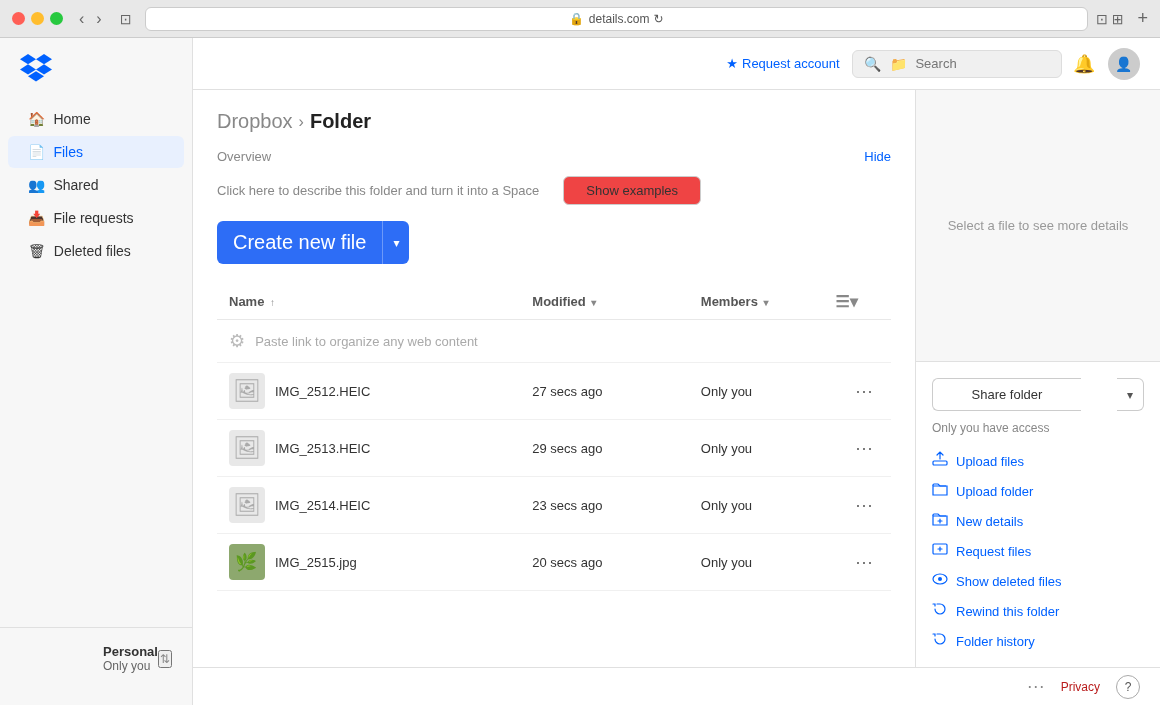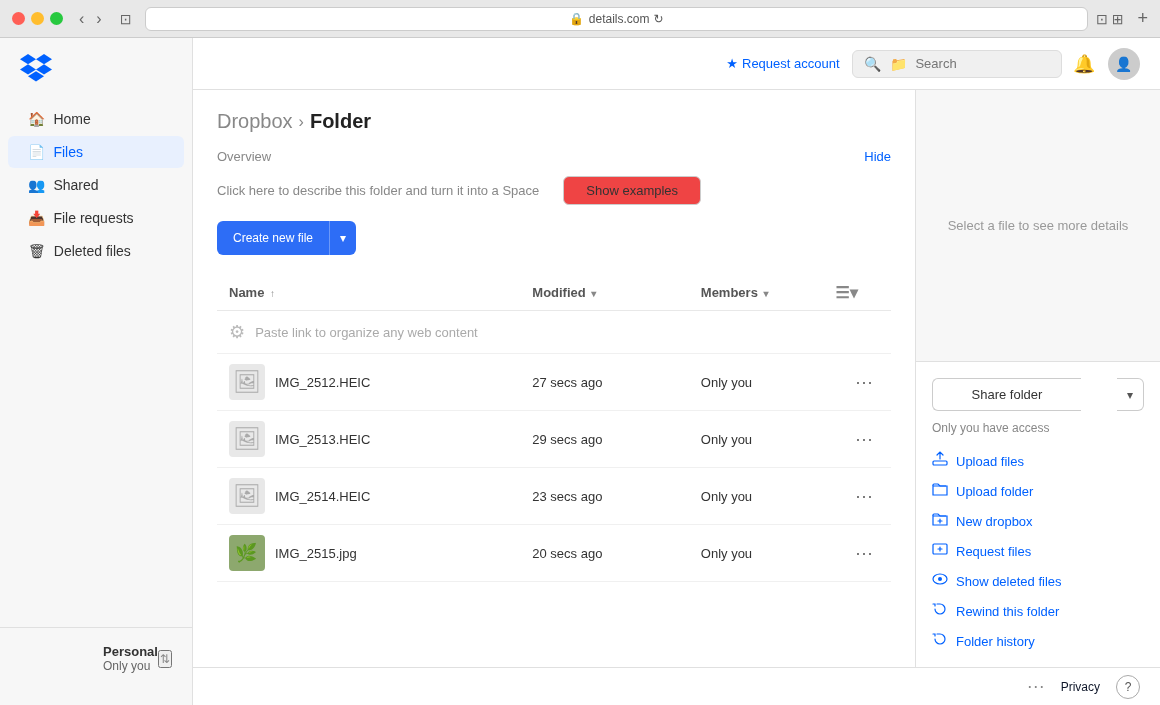--- a/index.html
+++ b/index.html
@@ -60,21 +60,21 @@
     
     .overview-bar { display: flex; align-items: center; justify-content: space-between; margin-bottom: 12px; }
     .overview-label { font-size: 13px; color: #888; }
     .hide-link { color: #0061ff; font-size: 13px; cursor: pointer; }
     .space-desc { display: flex; align-items: center; gap: 24px; margin-bottom: 16px; }
     .space-desc-text { color: #888; font-size: 13px; }
     .show-examples-btn { border: 1px solid #ccc; background: #ef4444; border-radius: 6px; padding: 6px 22px; font-size: 13px; color: #333; cursor: pointer; }
 
     
     .create-btn-group { display: inline-flex; margin-bottom: 20px; }
-    .create-btn { background: #2d6df6; color: white; border: none; border-radius: 6px 0 0 6px; padding: 10px 16px; font-size: 12px; font-weight: 500; cursor: pointer; display: flex; align-items: center; gap: 6px; }
+    .create-btn { background: #2d6df6; color: white; border: none; border-radius: 6px 0 0 6px; padding: 10px 16px; font-size: 20px; font-weight: 500; cursor: pointer; display: flex; align-items: center; gap: 6px; }
     .create-btn-arrow { background: #2d6df6; color: white; border: none; border-radius: 0 6px 6px 0; border-left: 1px solid rgba(255,255,255,0.3); padding: 10px 10px; font-size: 12px; cursor: pointer; }
 
     
     .file-table { width: 100%; border-collapse: collapse; }
     .file-table thead th { text-align: left; padding: 8px 12px; font-size: 13px; font-weight: 700; color: #555; border-bottom: 1px solid #e8e8e8; }
     .file-table thead th.sortable { cursor: pointer; }
     .col-name { width: 45%; }
     .col-modified { width: 25%; }
     .col-members { width: 20%; }
     .col-actions { width: 10%; text-align: right; }
@@ -100,21 +100,21 @@
     .share-folder-btn { flex: 1; background: white; border: 1px solid #ccc; border-right: none; border-radius: 6px 0 0 6px; padding: 8px 14px; font-size: 13px; color: #333; cursor: pointer; font-weight: 500; }
     .share-folder-arrow { background: white; border: 1px solid #ccc; border-left: none; border-radius: 0 6px 6px 0; padding: 8px 10px; font-size: 12px; color: #555; cursor: pointer; }
     .access-note { font-size: 12px; color: #888; margin-bottom: 16px; }
     .panel-actions-list { display: flex; flex-direction: column; gap: 10px; }
     .panel-action { display: flex; align-items: center; gap: 8px; color: #0061ff; font-size: 13px; cursor: pointer; }
     .panel-action-icon { font-size: 16px; }
 
     
     .app-footer { height: 38px; display: flex; align-items: center; justify-content: flex-end; padding: 0 20px; border-top: 1px solid #e0e0e0; background: white; gap: 16px; }
     .footer-dots { color: #888; cursor: pointer; font-size: 18px; }
-    .footer-privacy { color: #0f172a; font-size: 12px; cursor: pointer; }
+    .footer-privacy { color: #b91c1c; font-size: 12px; cursor: pointer; }
     .footer-help { width: 24px; height: 24px; border-radius: 50%; border: 1px solid #aaa; display: flex; align-items: center; justify-content: center; color: #555; font-size: 12px; cursor: pointer; }
 
     
     .dropbox-logo { display: flex; align-items: center; }
   </style>
 </head>
 <body>
 
 <div class="browser-chrome">
   <div class="traffic-lights">
@@ -358,21 +358,21 @@
                     <path d="M1 5V4a1 1 0 011-1h4l2 2h6" stroke="#0061ff" stroke-width="1.2" fill="none"></path>
                   </svg></span>
       <span>Upload folder</span>
     </div>
               <div class="panel-action">
       <span class="panel-action-icon"><svg width="16" height="16" viewBox="0 0 16 16" fill="none" xmlns="http://www.w3.org/2000/svg">
                     <path d="M1 5h14v9H1z" stroke="#0061ff" stroke-width="1.2" rx="1"></path>
                     <path d="M1 5V4a1 1 0 011-1h4l2 2h6" stroke="#0061ff" stroke-width="1.2"></path>
                     <path d="M8 8v4M6 10h4" stroke="#0061ff" stroke-width="1.2" stroke-linecap="round"></path>
                   </svg></span>
-      <span>New dropbox</span>
+      <span>New details</span>
     </div>
               <div class="panel-action">
       <span class="panel-action-icon"><svg width="16" height="16" viewBox="0 0 16 16" fill="none" xmlns="http://www.w3.org/2000/svg">
                     <rect x="1" y="3" width="14" height="10" rx="1" stroke="#0061ff" stroke-width="1.2"></rect>
                     <path d="M8 6v4M6 8h4" stroke="#0061ff" stroke-width="1.2" stroke-linecap="round"></path>
                   </svg></span>
       <span>Request files</span>
     </div>
               <div class="panel-action">
       <span class="panel-action-icon"><svg width="16" height="16" viewBox="0 0 16 16" fill="none" xmlns="http://www.w3.org/2000/svg">

